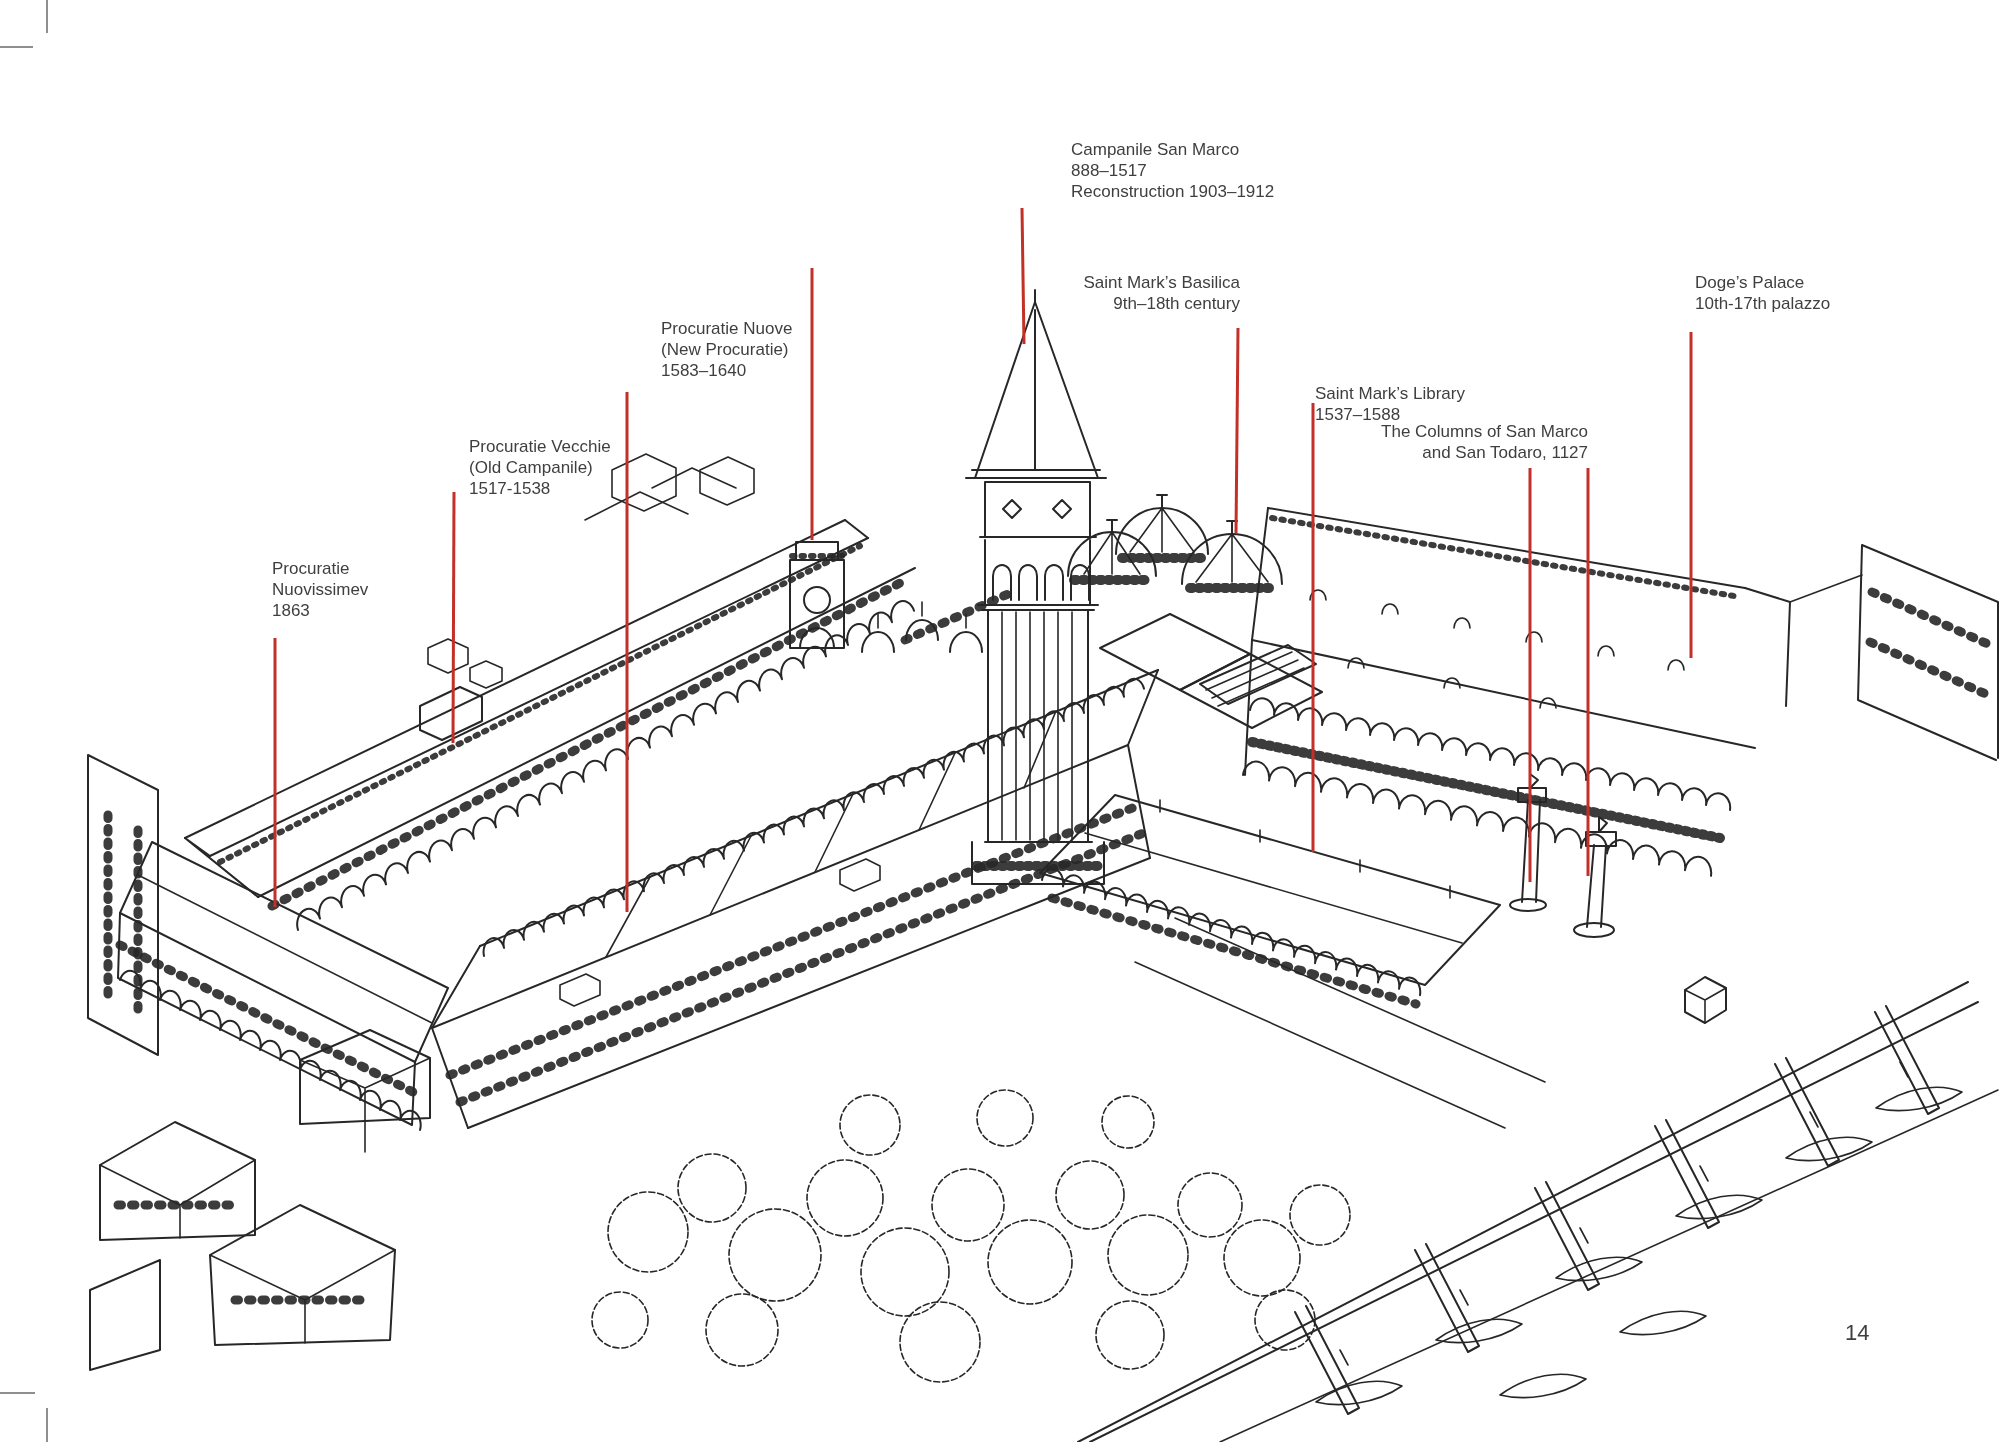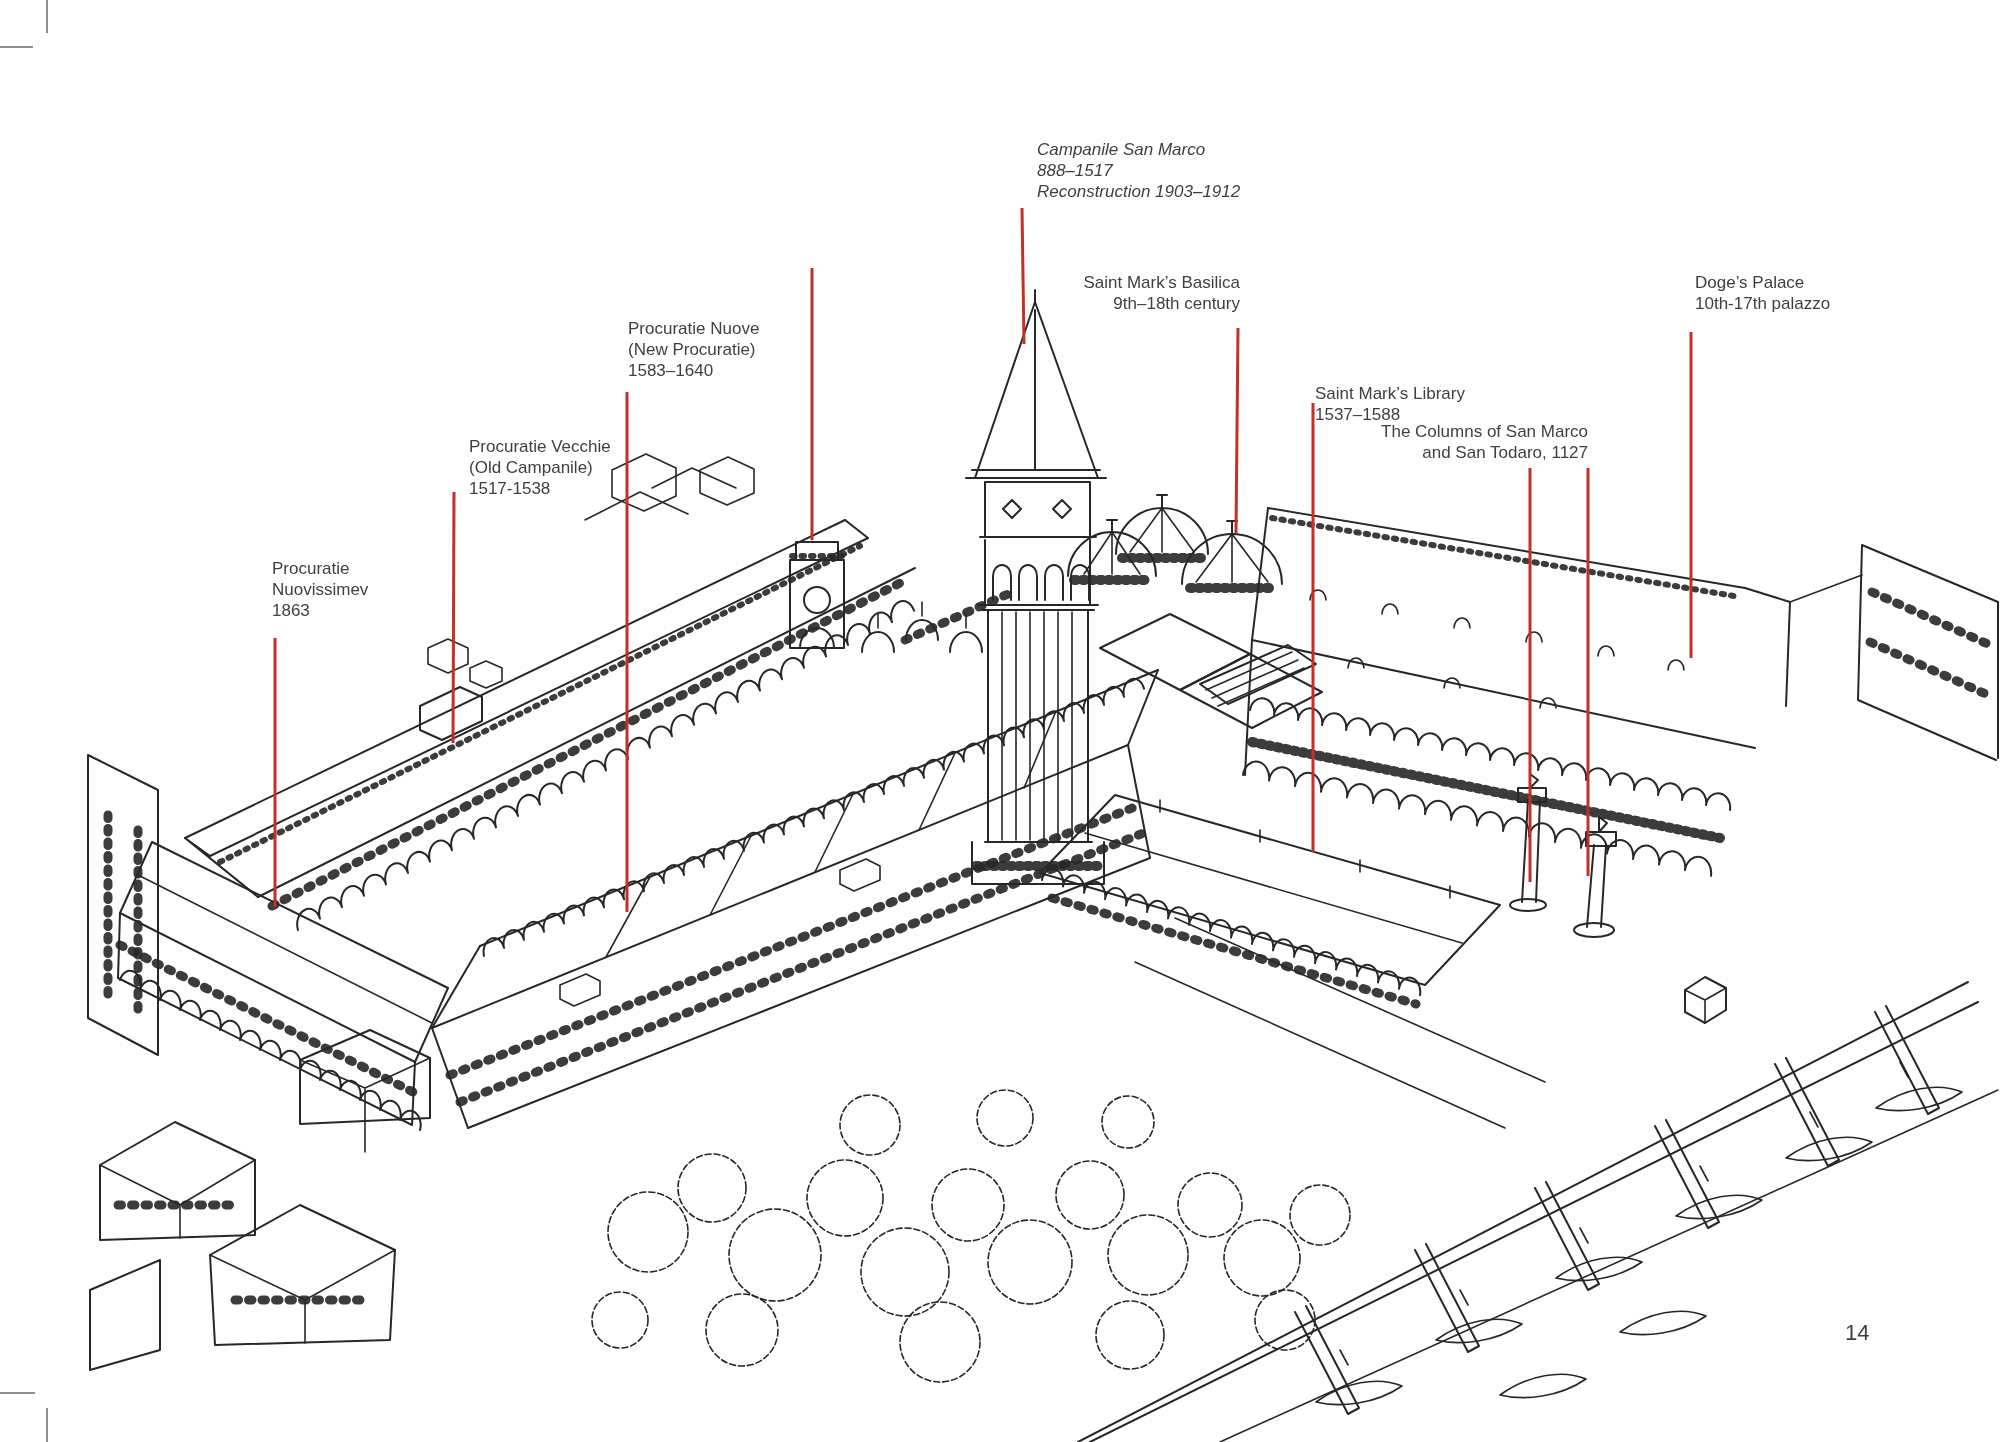--- a/index.html
+++ b/index.html
@@ -15,25 +15,25 @@
   .drawing-svg{position:absolute;left:0;top:0;}
   .ink{stroke:var(--ink);fill:none;stroke-width:2;stroke-linecap:round;stroke-linejoin:round;}
   .thin{stroke-width:1.6;}
   .winrow{stroke:var(--ink);fill:none;stroke-width:9;stroke-dasharray:3.5 10;opacity:.9;}
   .colrow{stroke:var(--ink);fill:none;stroke-width:10;stroke-dasharray:2.5 6;opacity:.9;}
   .cren{stroke:var(--ink);fill:none;stroke-width:6;stroke-dasharray:2.5 7;opacity:.9;}
   .sketch{stroke-dasharray:6 3;}
   .leader{stroke:var(--leader_red);stroke-width:3;fill:none;}
   .cropmark{stroke:var(--crop_mark);stroke-width:2;fill:none;}
   .label{position:absolute;font-size:17px;line-height:21px;color:var(--text);white-space:nowrap;}
-  .l-campanile{left:1037px;top:139px;font-style:italic;}
+  .l-campanile{left:1071px;top:139px;}
   .l-torre{right:1110px;top:196px;text-align:right;}
   .l-basilica{right:760px;top:272px;text-align:right;}
   .l-doges{left:1695px;top:272px;}
-  .l-nuove{left:628px;top:318px;}
+  .l-nuove{left:661px;top:318px;}
   .l-library{left:1315px;top:347px;margin-top:36px;}
   .l-vecchie{left:469px;top:420px;margin-top:16px;}
   .l-columns{right:412px;top:421px;text-align:right;}
   .l-nuovissime{left:272px;top:558px;}
   .footer-caption{position:absolute;left:62px;right:0;top:1320px;text-align:center;
                   font-size:17px;color:var(--text);}
   .page-number{position:absolute;left:1845px;top:1320px;font-size:22px;color:var(--text);text-align:center;}
 </style>
 </head>
 <body>

